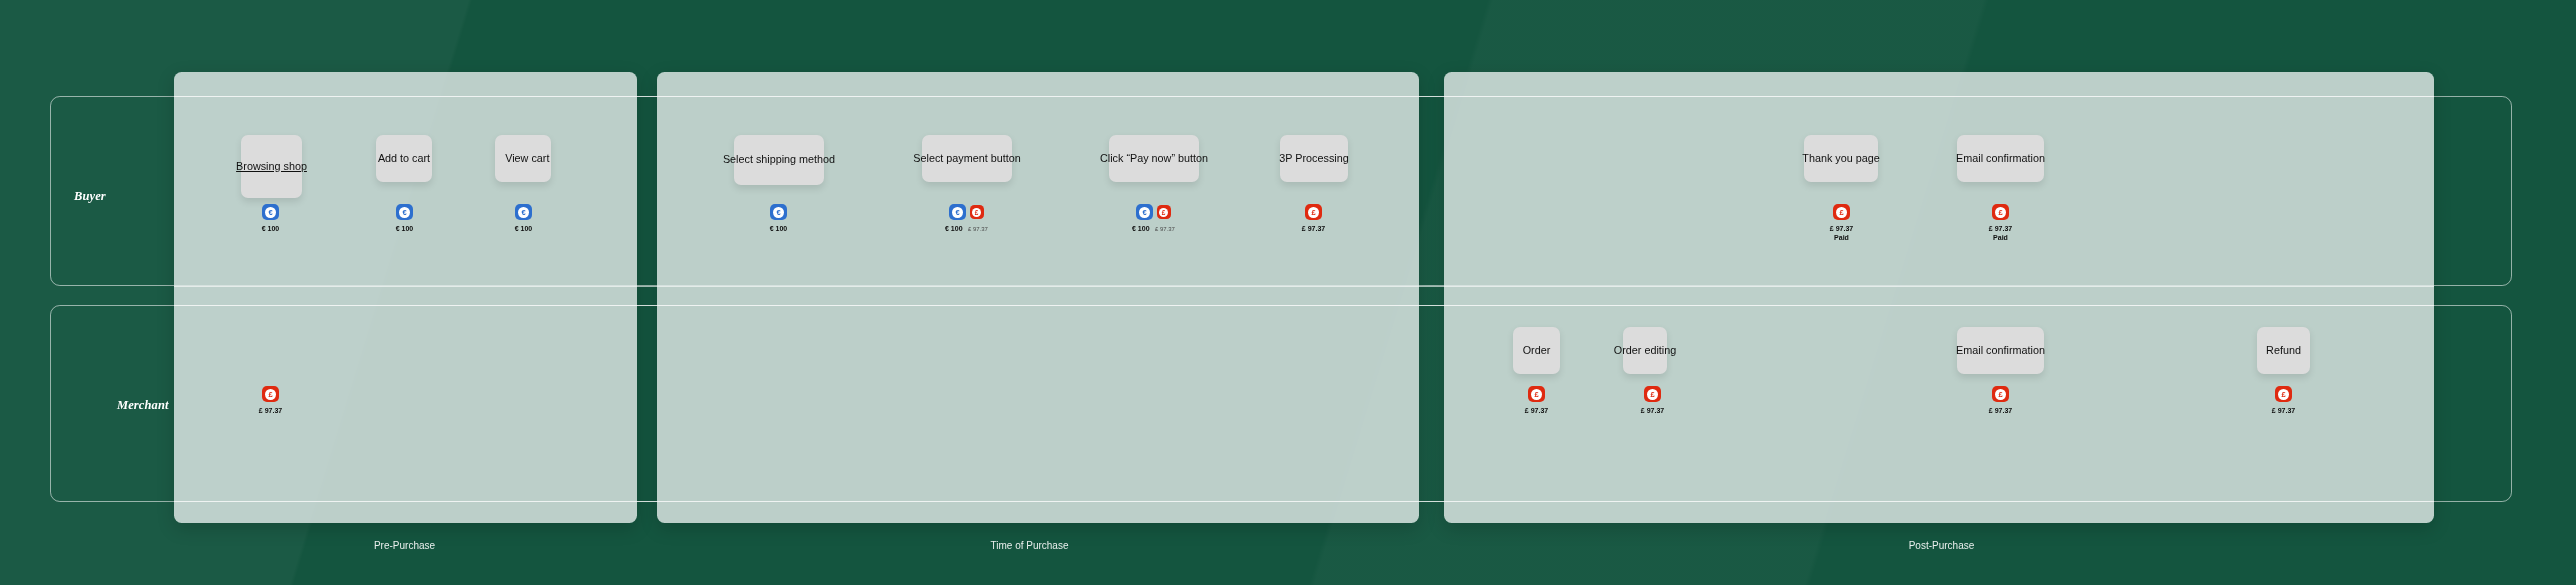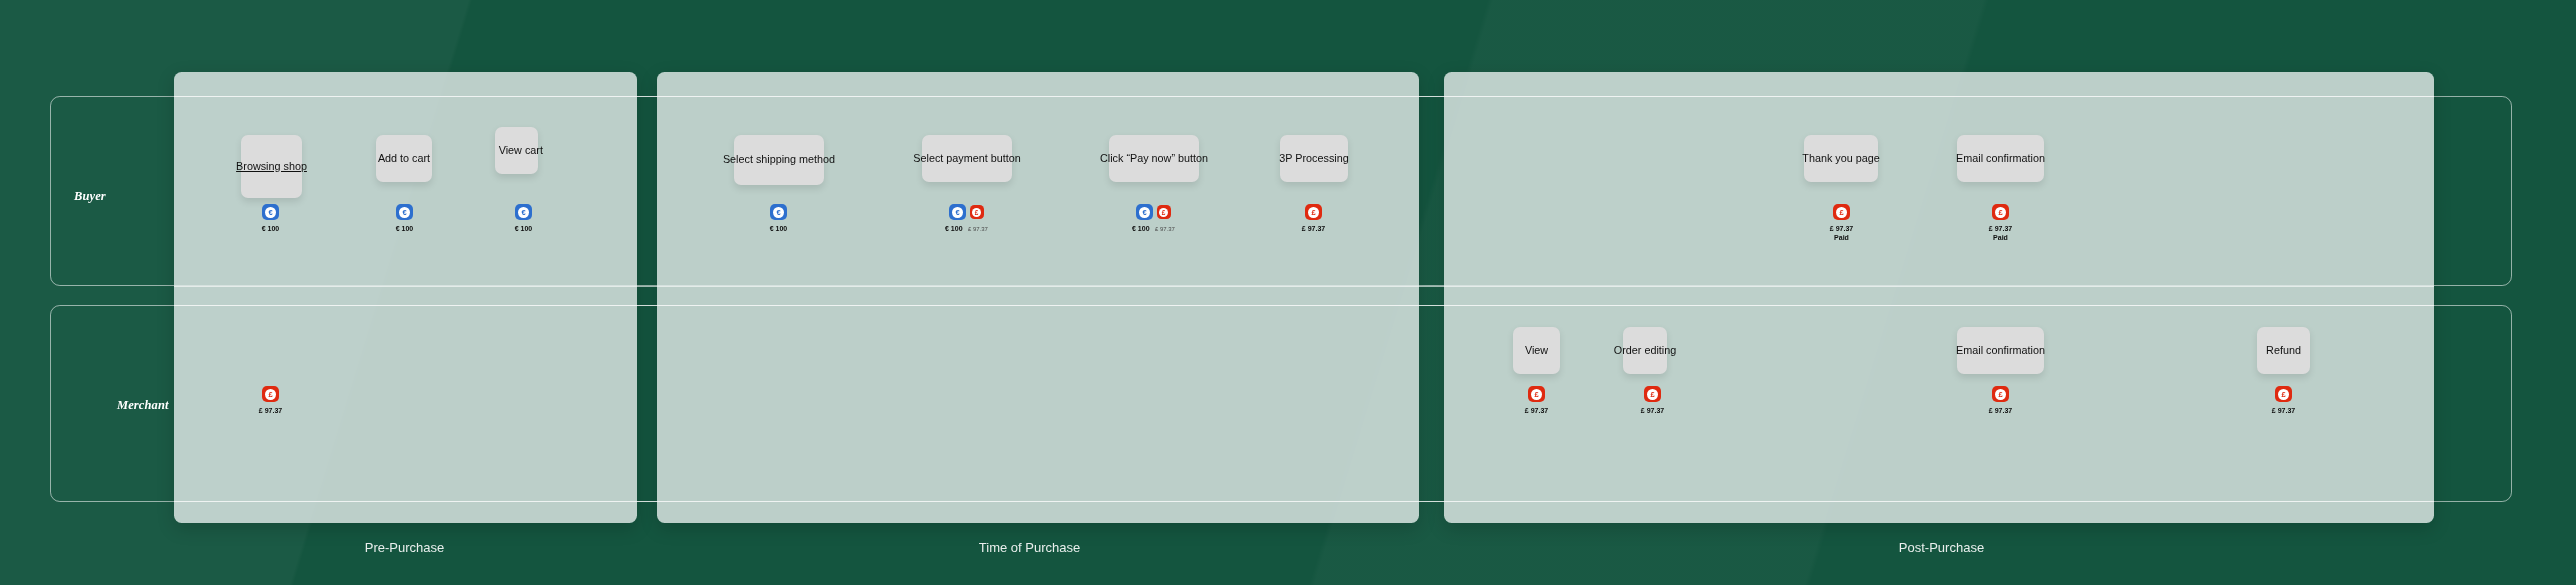--- a/index.html
+++ b/index.html
@@ -46,21 +46,21 @@
   
   .panel-rule{
     position:absolute;
     height:0.5px;
     background:rgba(255,255,255,0.60);
     pointer-events:none;
   }
   .phase-caption{
     position:absolute;
     color:#e9efed;
-    font-size:13px;
+    font-size:10px;
     white-space:nowrap;
     text-align:center;
   }
 
   
   .chip{
     position:absolute;
     background:#dcdcdc;
     border-radius:7px;
     box-shadow:0 3.3px 7.6px rgba(0,0,0,0.10);
@@ -144,21 +144,21 @@
     <div class="badge-row">
       <div class="badge eur">
         <span class="coin">€</span>
       </div>
     </div>
     <div class="amount-row">
       <span class="amt-primary">€ 100</span>
     </div>
   </div>
 
-  <div class="chip" style="left:495px;top:127px;width:43px;height:47px;padding-left:14px;">View cart</div>
+  <div class="chip" style="left:495px;top:135px;width:56px;height:47px;padding-left:14px;">View cart</div>
   <div class="badge-group" style="left:491px;top:204px;width:65px;">
     <div class="badge-row">
       <div class="badge eur">
         <span class="coin">€</span>
       </div>
     </div>
     <div class="amount-row">
       <span class="amt-primary">€ 100</span>
     </div>
   </div>
@@ -249,21 +249,21 @@
     <div class="badge-row">
       <div class="badge gbp">
         <span class="coin">£</span>
       </div>
     </div>
     <div class="amount-row">
       <span class="amt-primary">£ 97.37</span>
     </div>
   </div>
 
-  <div class="chip" style="left:1513px;top:327px;width:47px;height:47px;">View</div>
+  <div class="chip" style="left:1513px;top:327px;width:47px;height:47px;">Order</div>
   <div class="badge-group" style="left:1504px;top:386px;width:65px;">
     <div class="badge-row">
       <div class="badge gbp">
         <span class="coin">£</span>
       </div>
     </div>
     <div class="amount-row">
       <span class="amt-primary">£ 97.37</span>
     </div>
   </div>

